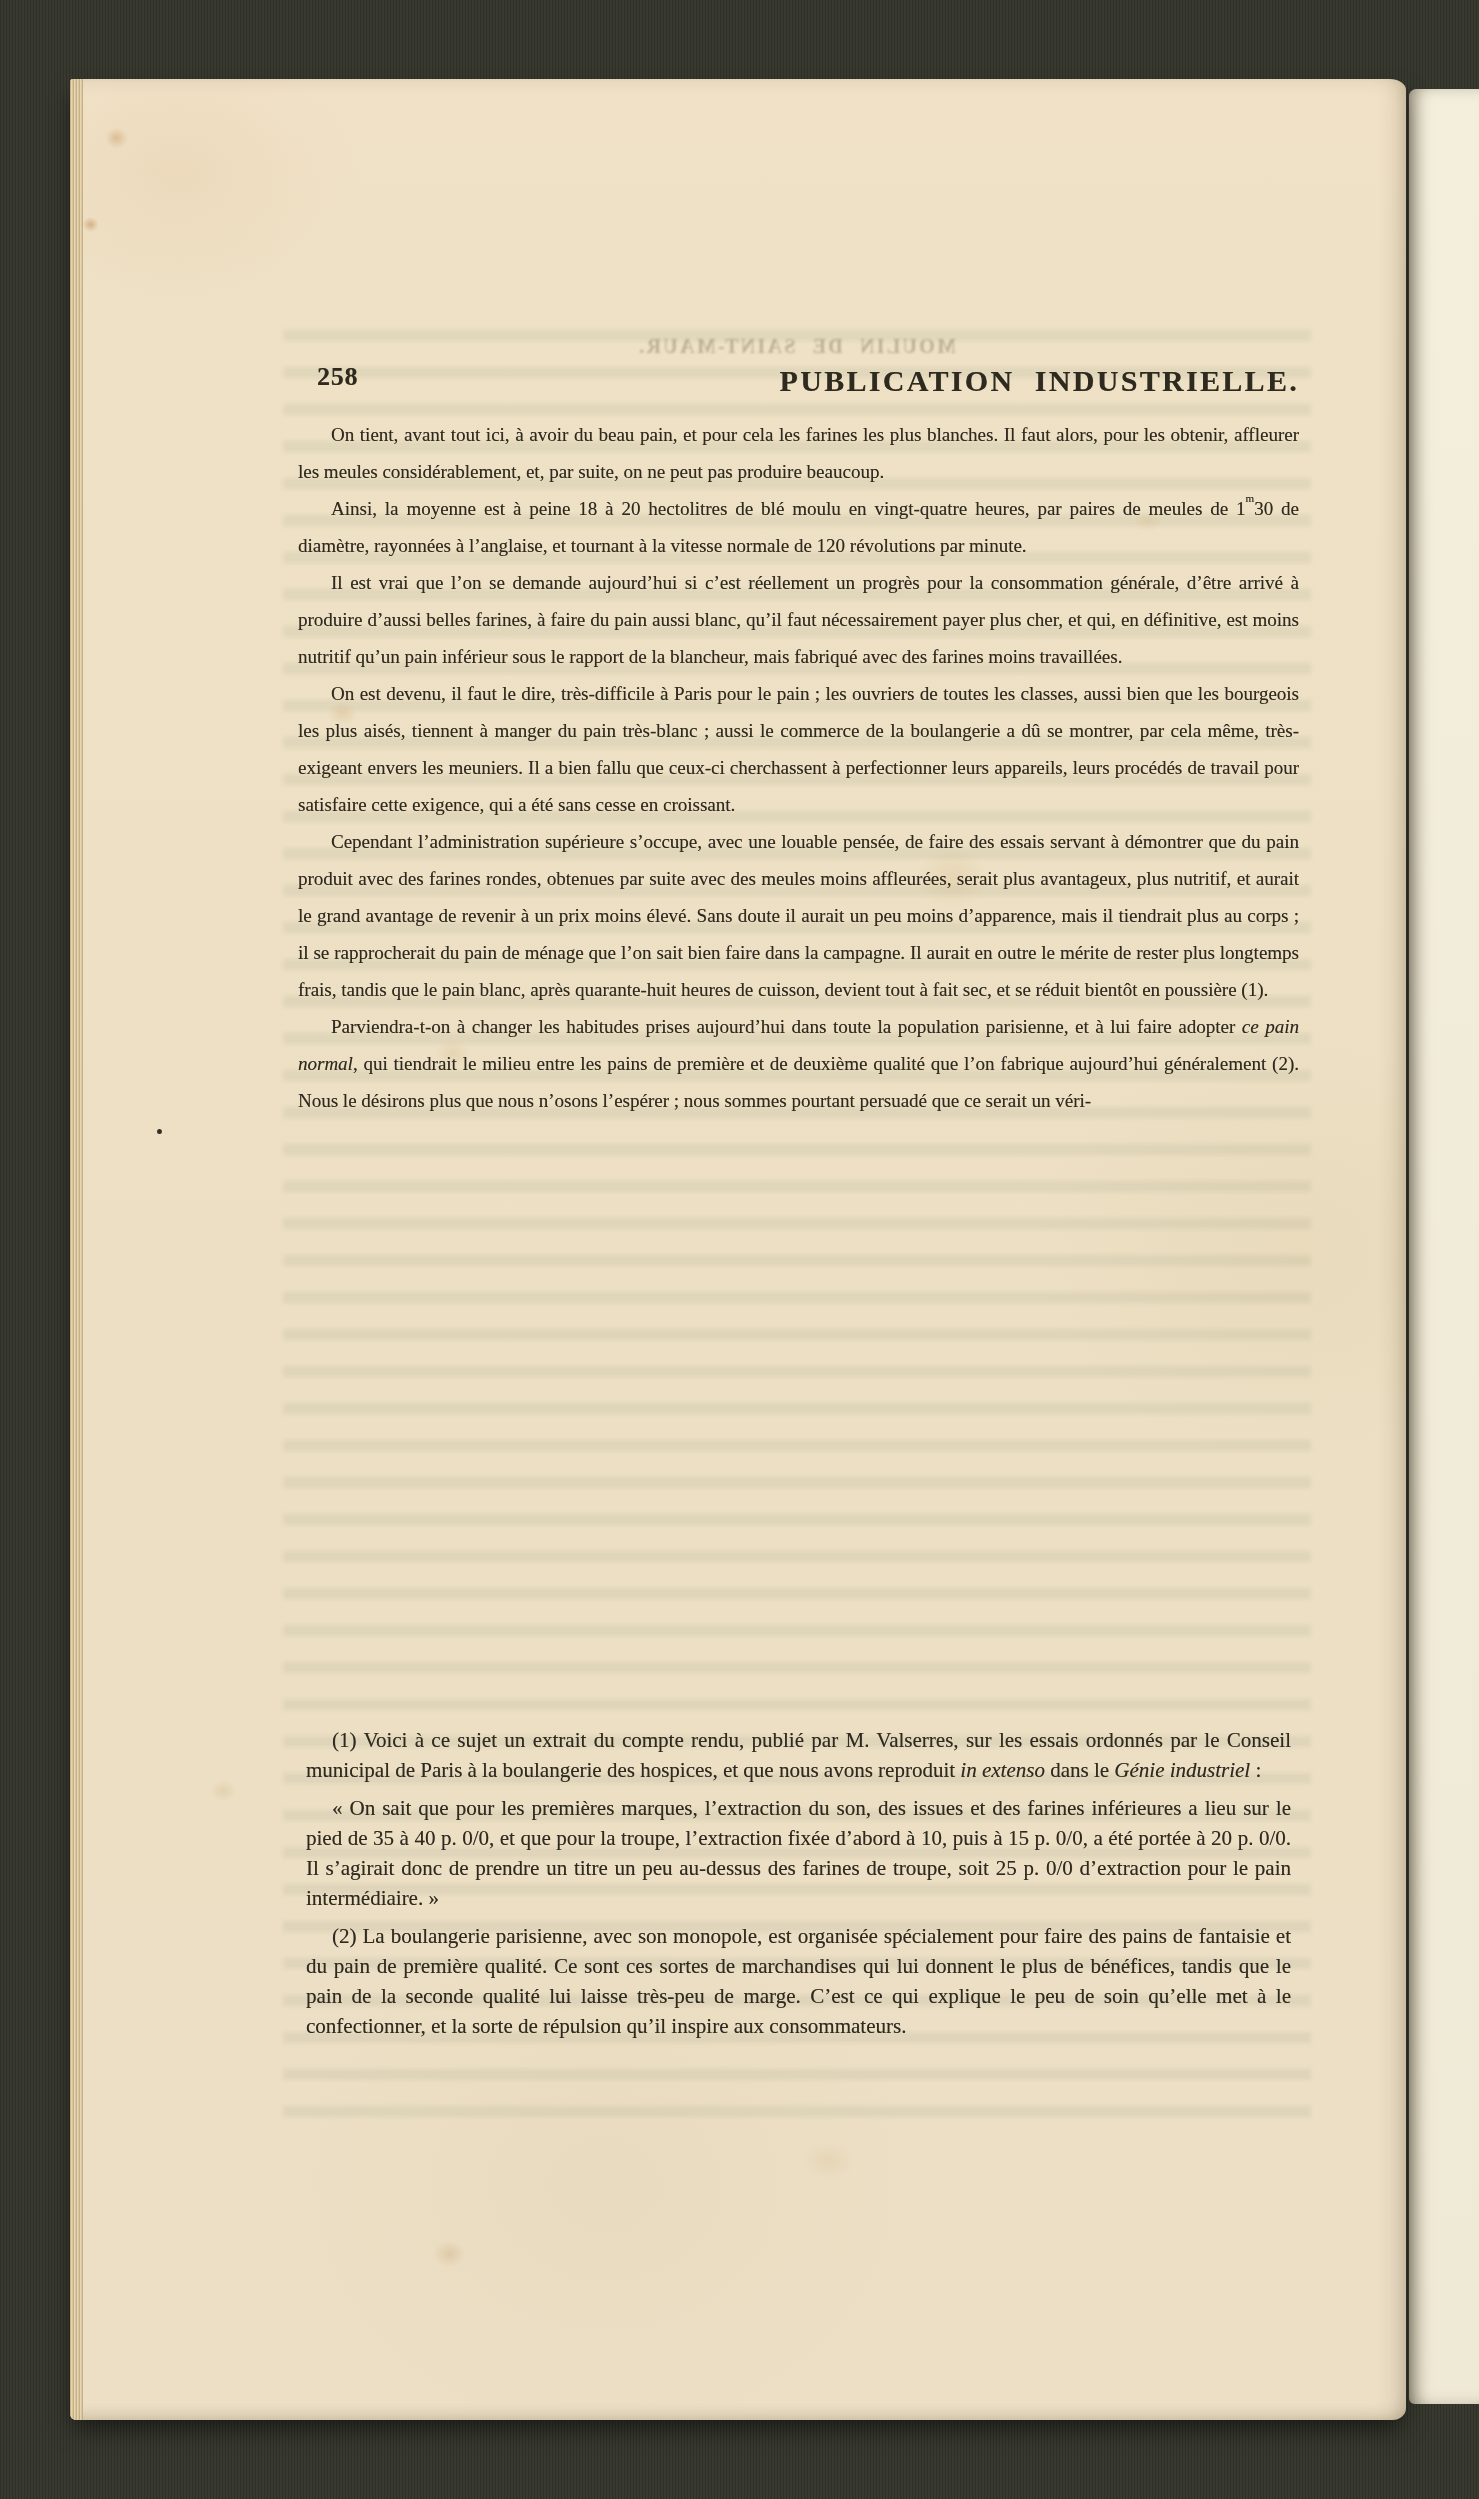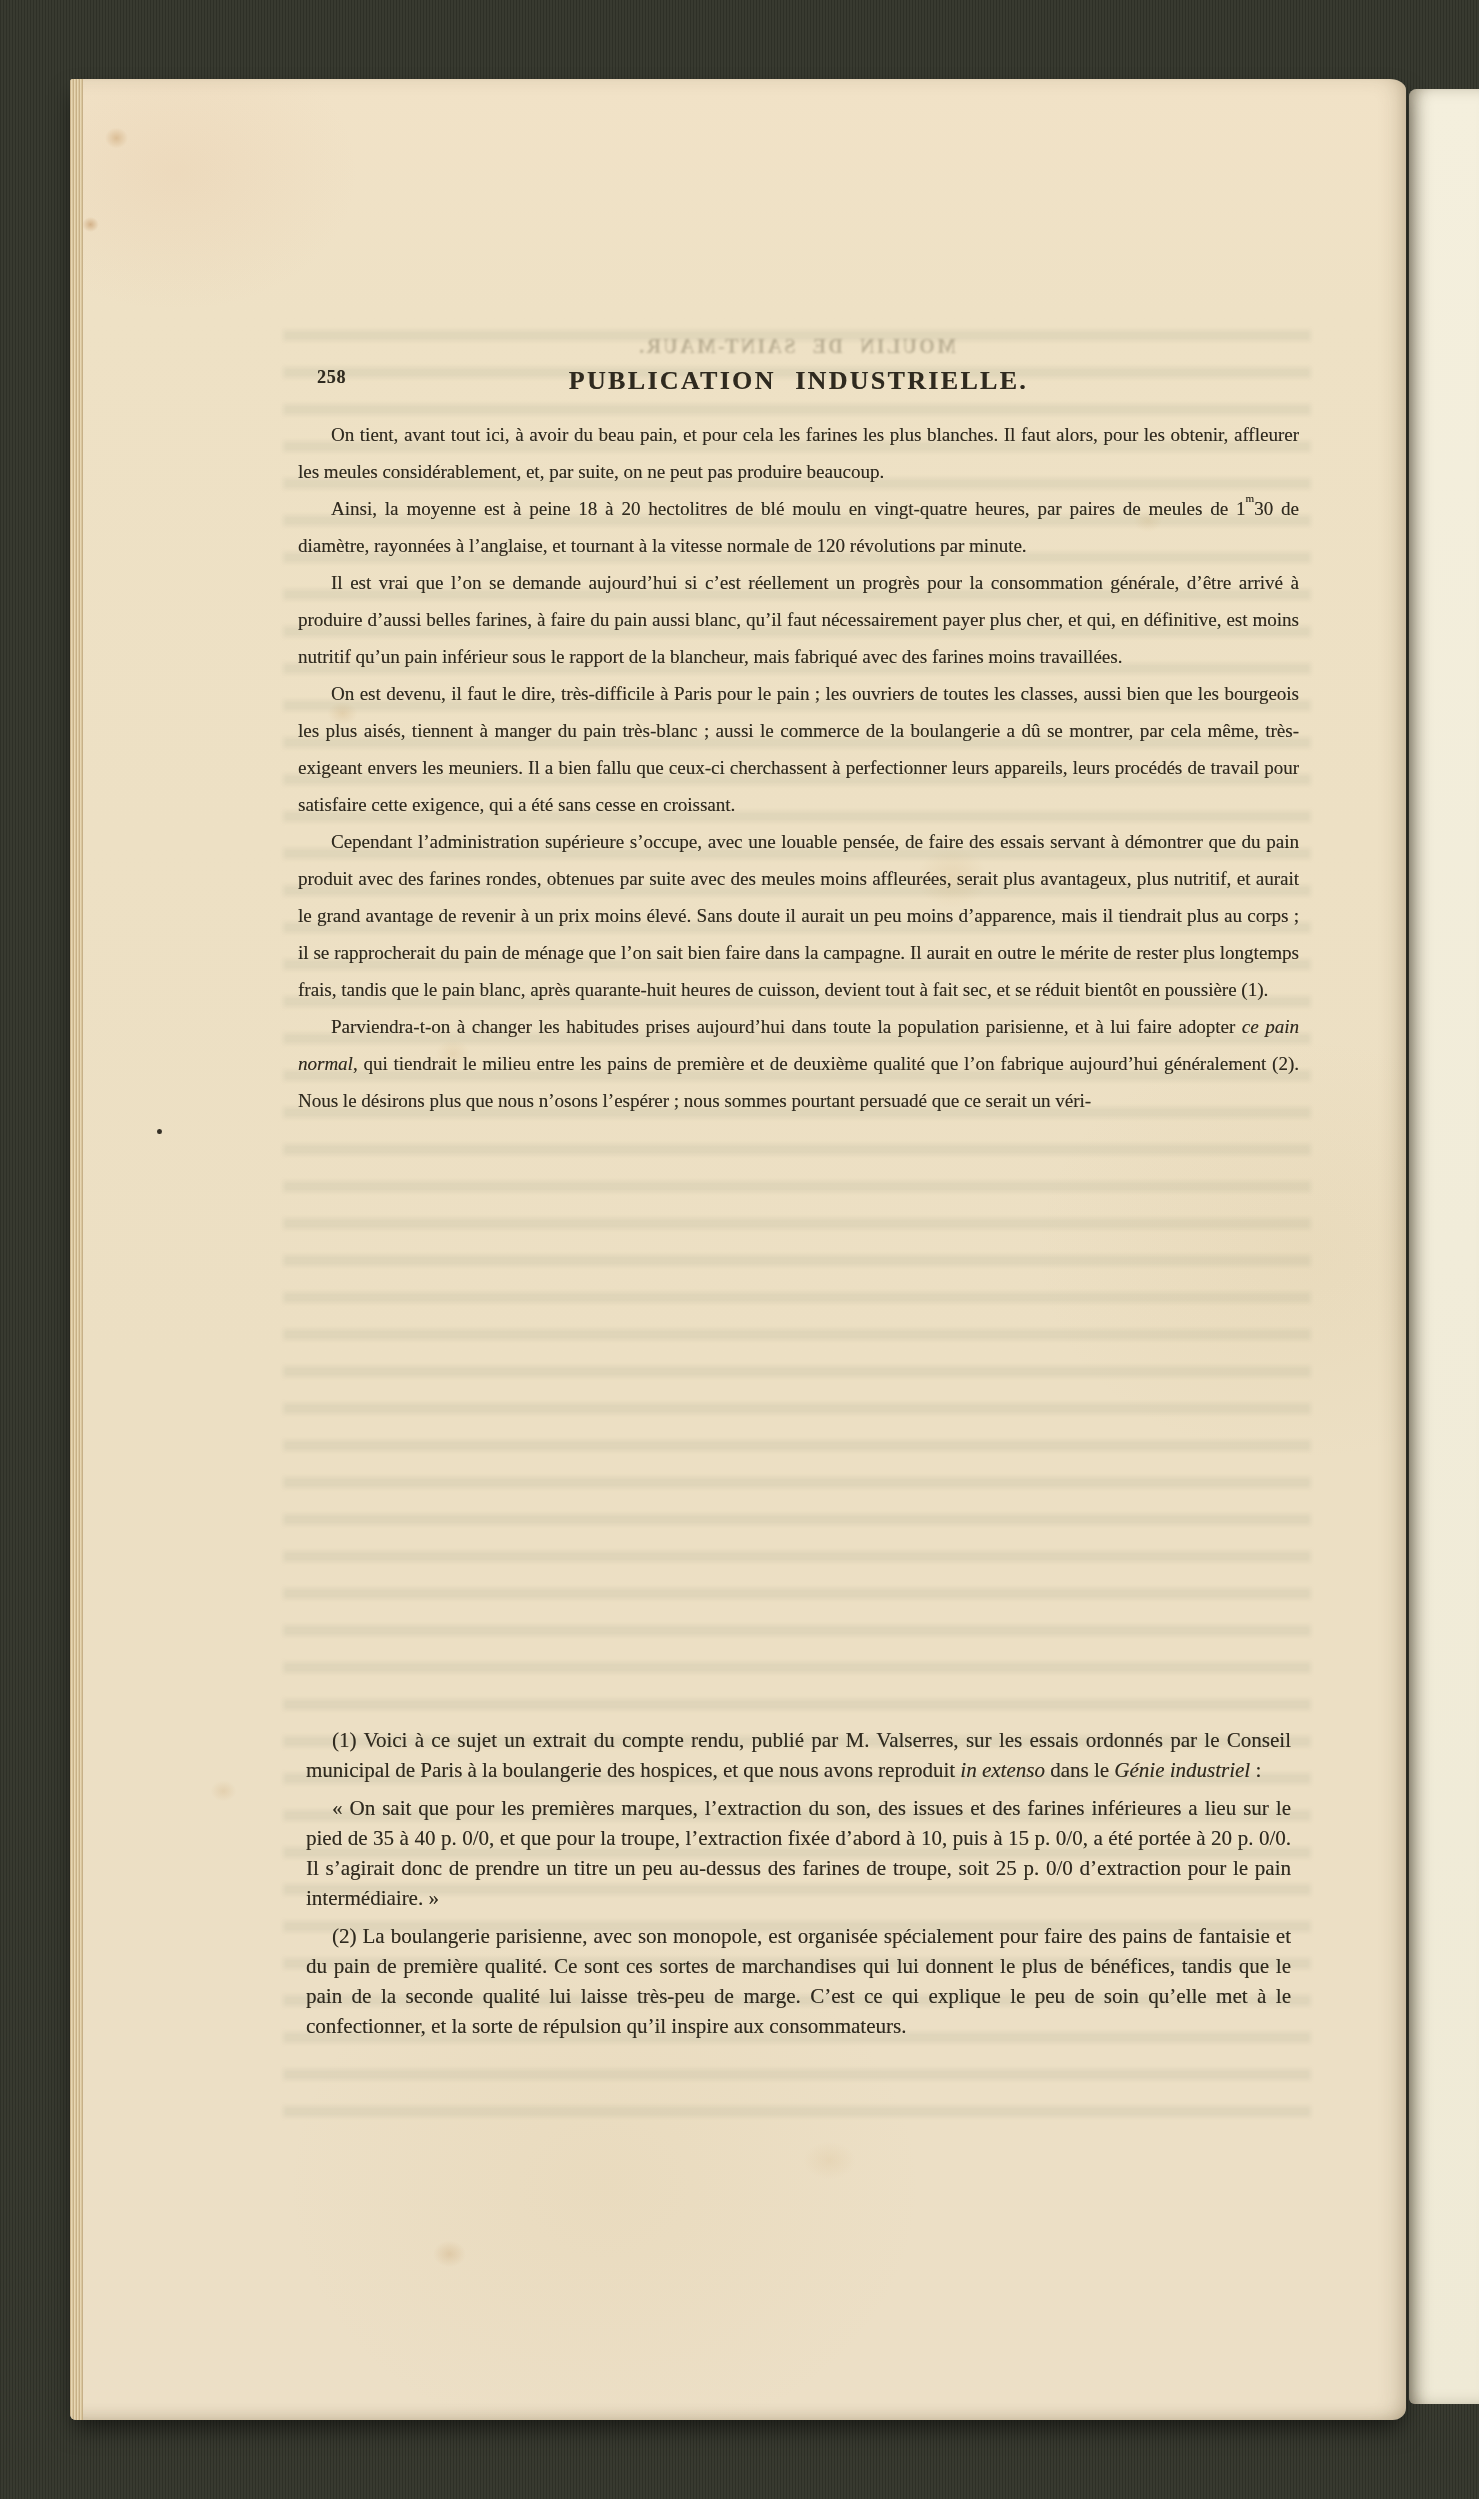--- a/index.html
+++ b/index.html
@@ -69,25 +69,25 @@
   .s7 { left:356px; top:2156px; width:47px;  height:38px;  background:radial-gradient(closest-side, rgba(170,115,45,0.18), rgba(0,0,0,0) 70%); }
   .s8 { left:723px; top:2055px; width:73px;  height:53px;  background:radial-gradient(closest-side, rgba(185,140,70,0.10), rgba(0,0,0,0) 72%); }
   .s9 { left:1058px;top:426px;  width:40px;  height:32px;  background:radial-gradient(closest-side, rgba(185,140,70,0.11), rgba(0,0,0,0) 72%); }
   .ink-dot { left:87px; top:1050px; width:4.6px; height:5.3px; background:rgba(20,16,10,0.85); border-radius:50%; }
 
   
   .ink { color:#2f2a1f; text-shadow:0.2px 0.2px 0.4px rgba(47,42,31,0.45); }
 
   .folio {
     position:absolute; left:247px; top:283px;
-    font-size:18px; font-weight:bold; letter-spacing:0.8px; line-height:30px;
+    font-size:26px; font-weight:bold; letter-spacing:0.8px; line-height:30px;
   }
   .running-head {
     position:absolute; left:228px; top:287px; width:1001px;
-    text-align:center; font-size:26px; font-weight:bold;
+    text-align:right; font-size:30px; font-weight:bold;
     letter-spacing:2.3px; word-spacing:10.7px; line-height:30px;
   }
 
   .body-text {
     position:absolute; left:228px; top:337px; width:1001px;
     font-size:19px; line-height:37px;
     text-align:justify;
   }
   .body-text p { margin:0; text-indent:33px; }
 

